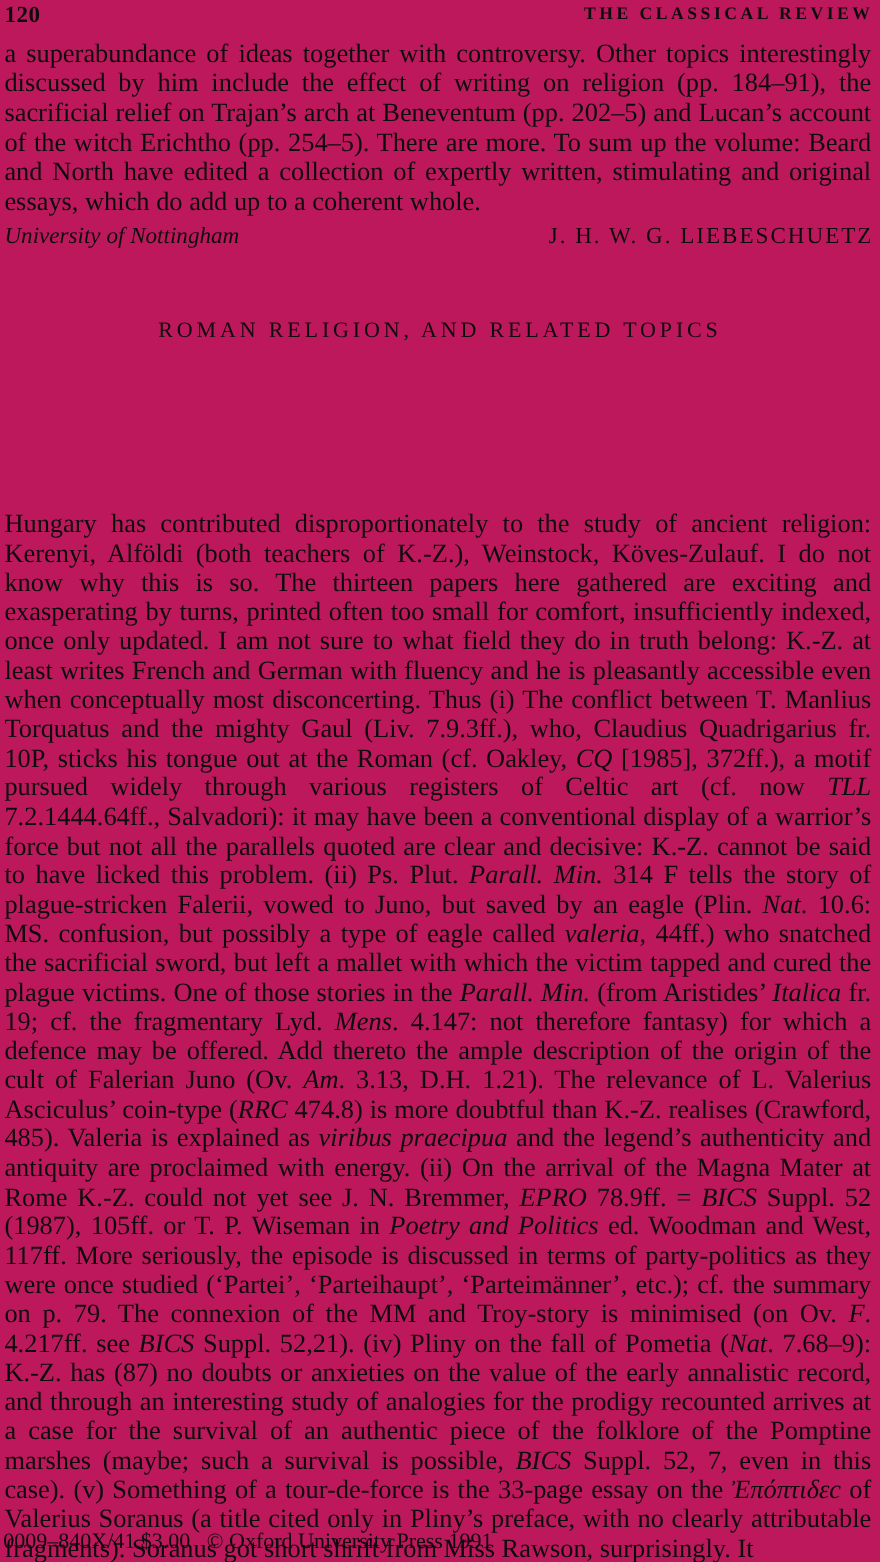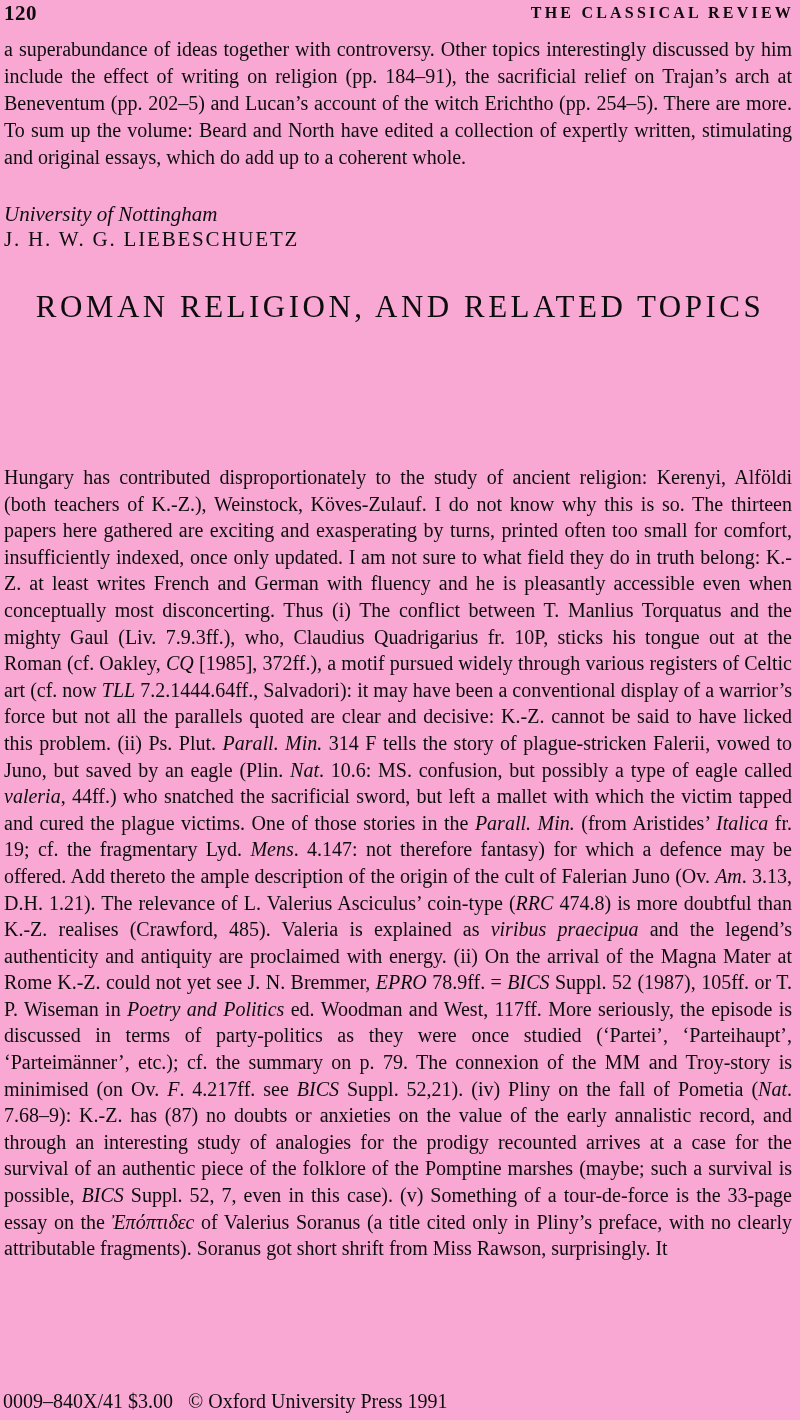--- a/index.html
+++ b/index.html
@@ -1,21 +1,21 @@
 <!DOCTYPE html>
 <html><head>
 <meta charset="utf-8">
 <style>
   html, body { margin: 0; padding: 0; background: #e8e8e8; }
   .page {
     position: relative;
     width: 800px;
     height: 1420px;
     margin: 0 auto;
-    background: #f9a8d4;
+    background: #be185d;
     color: #0d0d0d;
     font-family: "Liberation Serif", "DejaVu Serif", serif;
     overflow: hidden;
     text-decoration: underline;
   }
   .running-head {
     position: absolute;
     top: 1px; left: 4px; right: 6px;
     height: 24px;
   }
@@ -31,47 +31,46 @@
     left: 0; right: 0; top: 3px;
     text-align: right;
     font-size: 16px;
     font-weight: bold;
     letter-spacing: 3.2px;
   }
   .para {
     position: absolute;
     left: 4px; right: 8px;
     text-align: justify;
-    font-size: 20px;
+    font-size: 24px;
     line-height: 27px;
     margin: 0;
   }
   .cont { top: 36px; }
   .attrib {
     position: absolute;
     top: 202px; left: 4px; right: 6px;
     display: flex;
     justify-content: space-between;
     align-items: baseline;
-    flex-direction: column;
   }
   .affil {
     font-style: italic;
     font-size: 21px;
   }
   .reviewer {
     font-size: 21px;
     letter-spacing: 1.8px;
     text-align: center;
   }
   .heading {
     position: absolute;
     top: 289px; left: 0; right: 0;
     text-align: center;
-    font-size: 31px;
+    font-size: 20px;
     font-weight: normal;
     letter-spacing: 3.5px;
     margin: 0;
   }
   .citation {
     position: absolute;
     top: 348px; left: 4px; right: 8px;
     text-align: justify;
     font-size: 22.5px;
     line-height: 35px;

